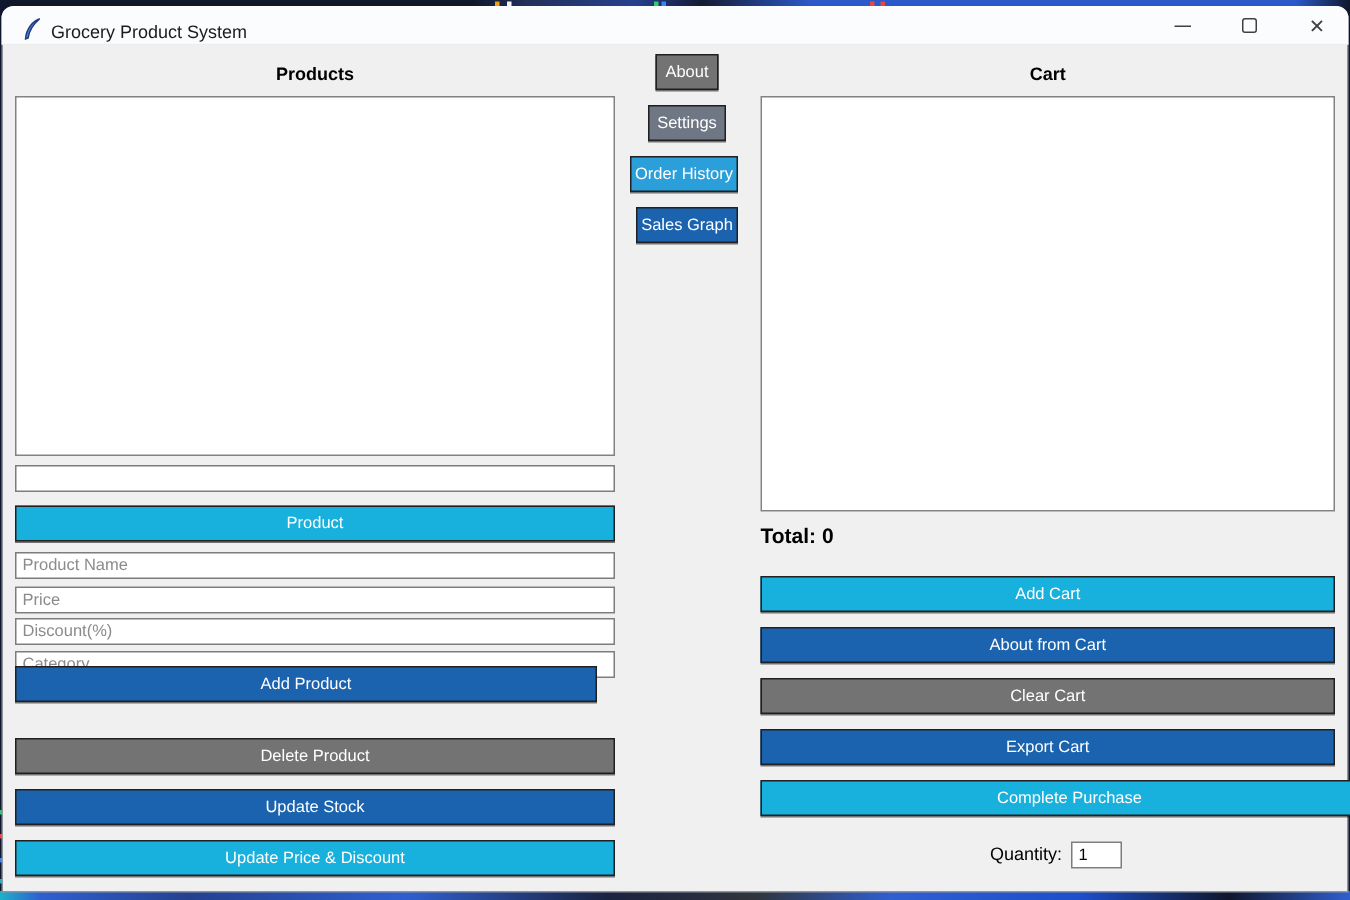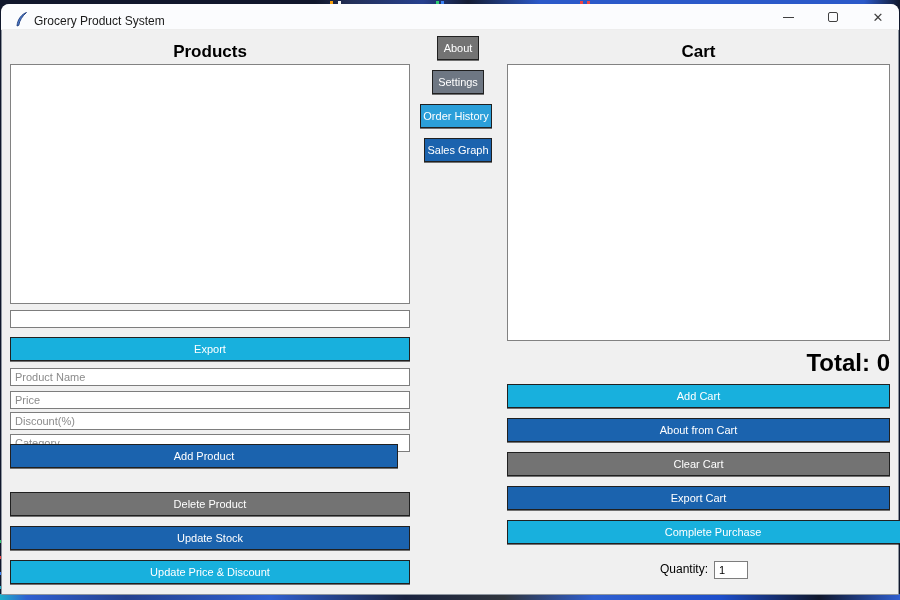--- a/index.html
+++ b/index.html
@@ -47,21 +47,21 @@
   }
   .win-btn.min   { left: 771px; }
   .win-btn.max   { left: 816px; }
   .win-btn.close { left: 861px; font-size: 13px; font-weight: 300; }
   .min-glyph  { width: 11px; height: 0; border-top: 1px solid #404040; }
   .max-glyph  { width: 10px; height: 10px; border: 1px solid #404040; border-radius: 2px; }
 
   
   .col-heading {
     position: absolute; text-align: center;
-    font-weight: bold; font-size: 17px; color: #000;
+    font-weight: bold; font-size: 12px; color: #000;
   }
   .listbox {
     position: absolute; background: #fff; border: 1px solid #828282;
   }
   .entry {
     position: absolute; background: #fff; border: 1px solid #7d7d7d;
     font-family: "Liberation Sans", sans-serif;
     font-size: 11px; color: #000; padding: 0 4px; outline: none;
   }
   .entry::placeholder { color: #8b8b8b; opacity: 1; }
@@ -74,21 +74,21 @@
     cursor: pointer; user-select: none;
   }
   .btn.cyan { background: #18b0dd; }
   .btn.blue { background: #1b63ae; }
   .btn.navy { background: #737373; }
   .btn.gray { background: #6e7783; }
   .btn.sky  { background: #2b9fd9; }
 
   .total-label {
     position: absolute; left: 507px; top: 349px; width: 383px;
-    text-align: right; font-size: 24px; font-weight: bold; color: #000;
+    text-align: left; font-size: 14px; font-weight: bold; color: #000;
   }
   .qty-label {
     position: absolute; left: 600px; top: 562px; width: 108px;
     text-align: right; font-size: 12px; color: #000;
   }
 </style>
 </head>
 <body>
 
 <div class="desktop-top"></div>
@@ -119,21 +119,21 @@
 <div class="win-btn max">
   <span class="max-glyph"></span>
 </div>
 <div class="win-btn close">
   <span>✕</span>
 </div>
 
 <div class="col-heading" style="left:10px;top:42px;width:400px">Products</div>
 <div class="listbox" style="left:10px;top:64px;width:400px;height:240px"></div>
 <input class="entry" style="left: 10px; top: 310px; width: 400px; height: 18px;" value="">
-<div class="btn cyan" style="left:10px;top:337px;width:400px;height:24px">Export</div>
+<div class="btn cyan" style="left:10px;top:337px;width:400px;height:24px">Product</div>
 
 <input class="entry" style="left: 10px; top: 368px; width: 400px; height: 18px;" placeholder="Product Name">
 <input class="entry" style="left: 10px; top: 391px; width: 400px; height: 18px;" placeholder="Price">
 <input class="entry" style="left: 10px; top: 412px; width: 400px; height: 18px;" placeholder="Discount(%)">
 <input class="entry" style="left: 10px; top: 434px; width: 400px; height: 18px;" placeholder="Category">
 
 <div class="btn blue" style="left:10px;top:444px;width:388px;height:24px">Add Product</div>
 <div class="btn navy" style="left:10px;top:492px;width:400px;height:24px">Delete Product</div>
 <div class="btn blue" style="left:10px;top:526px;width:400px;height:24px">Update Stock</div>
 <div class="btn cyan" style="left:10px;top:560px;width:400px;height:24px">Update Price &amp; Discount</div>

